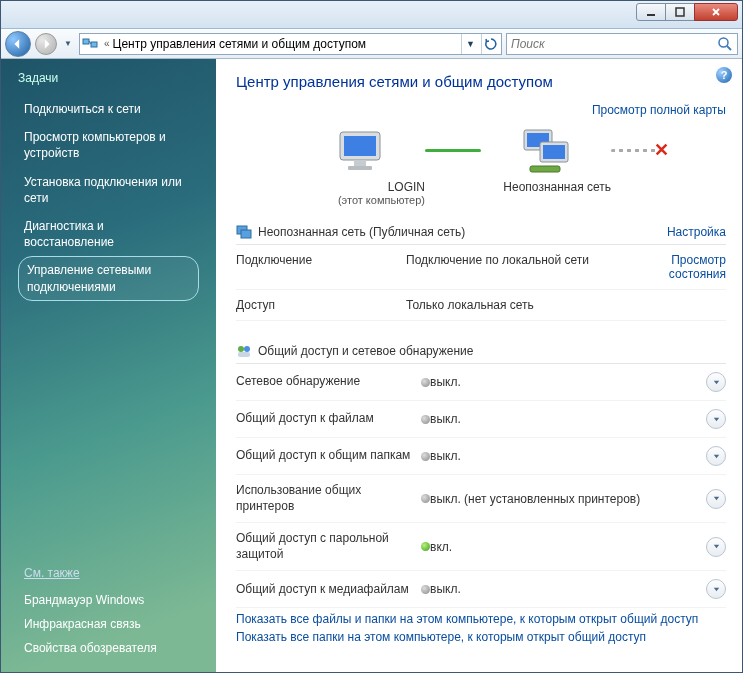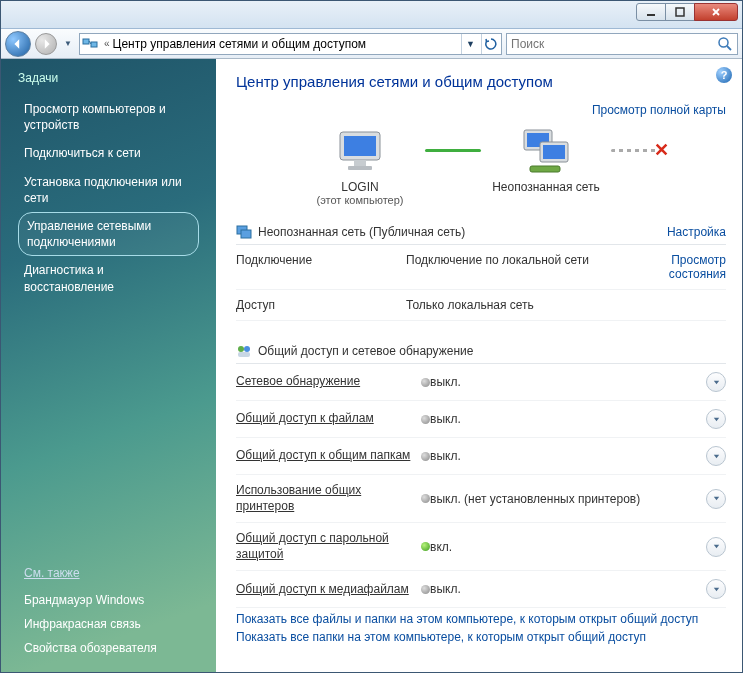--- a/index.html
+++ b/index.html
@@ -21,41 +21,41 @@
 .navbtn-fwd { width:22px; height:22px; background: radial-gradient(circle at 30% 30%, #e8e8e8, #b0b0b0); border-color:#999; }
 .navbtn-back svg, .navbtn-fwd svg { fill:#fff; width:12px; height:12px;}
 .nav-drop { width:14px; height:22px; display:flex; align-items:center; justify-content:center; font-size:8px; color:#3c5b7a;}
 .addrbar { flex:1; height:22px; border:1px solid #91a7bd; background:#fff; display:flex; align-items:center; padding:0 2px; font-size:12px; }
 .addrbar .icon { width:16px; height:16px; margin-right:3px; display:flex; align-items:center; justify-content:center; }
 .addrbar .chev { font-size:10px; color:#555; padding:0 3px; }
 .addr-text { flex:1; white-space:nowrap; overflow:hidden; }
 .addr-right { display:flex; align-items:center; gap:2px;}
 .addr-btn { width:18px; height:20px; border-left:1px solid #c3d1df; display:flex; align-items:center; justify-content:center; font-size:9px; color:#1e3f60;}
 .searchbar { width:232px; height:22px; border:1px solid #91a7bd; background:#fff; display:flex; align-items:center; padding:0 4px; font-size:12px; color:#888; font-style:italic;}
-.searchbar input { border:none; outline:none; flex:1; font-size:12px; color:#555;}
+.searchbar input { border:none; outline:none; flex:1; font-size:12px; font-style:italic; color:#555;}
 .search-icon { width:16px; height:16px; fill:#3c7ab8;}
 
 
 .body { display:flex; height: calc(673px - 28px - 30px - 2px); }
 .sidebar { width:215px; background: linear-gradient(160deg,#1f5468 0%, #2a6c7c 30%, #4b9a8e 60%, #7cb894 90%); color:#fff; padding:12px 17px; position:relative; display:flex; flex-direction:column;}
 .sidebar h3 { font-size:12px; font-weight:normal; color:#cfe; margin-bottom:10px;}
 .sidebar .task { font-size:12px; color:#fff; padding:6px 6px; line-height:1.35; cursor:default; border-radius:14px;}
 .sidebar .task.sel { border:1px solid #a7dce8; background:rgba(255,255,255,0.05); padding:5px 8px;}
 .sidebar .spacer { flex:1; }
 .sidebar .also { font-size:12px; color:#cde; margin:6px 6px 8px;text-decoration:underline;}
 .sidebar .also-link { font-size:12px; color:#fff; padding:5px 6px; cursor:default;}
 
 .main { flex:1; background:#fff; position:relative; overflow:auto; padding: 14px 16px 18px 20px; }
 .helpicon { position:absolute; top:8px; right:10px; width:16px; height:16px; border-radius:50%; background:radial-gradient(circle at 30% 30%,#9fd0ff,#1a64b0); color:#fff; font-size:11px; font-weight:bold; display:flex; align-items:center; justify-content:center; cursor:default;}
 h1.page-title { color:#003399; font-size:15px; font-weight:normal; margin-bottom:10px;}
 .link { color:#0a4ea0; font-size:12px; cursor:default; }
 .rightlink { text-align:right; margin-bottom:4px;}
 
 .netmap { display:flex; align-items:flex-start; justify-content:center; gap:0; margin:6px 0 14px; }
-.node { width:130px; text-align:center; font-size:12px; color:#333;}
+.node { width:130px; text-align:right; font-size:12px; color:#333;}
 .node .gfx { height:52px; display:flex; align-items:flex-end; justify-content:center; margin-bottom:4px;}
 .node .sub { font-size:11px; color:#555;}
 .connline { width:56px; height:52px; display:flex; align-items:center; position:relative;}
 .connline .bar { height:3px; width:100%; background:linear-gradient(90deg,#3fae3f,#3fae3f); border-radius:2px;}
 .connline.broken .bar { background:repeating-linear-gradient(90deg,#aaa,#aaa 4px,transparent 4px,transparent 8px);}
 .connline .x { position:absolute; right:-2px; top:50%; transform:translate(0,-50%); color:#d82b1a; font-weight:bold; font-size:18px; text-shadow:0 0 2px #fff;}
 
 
 .monitor { width:52px; height:48px; }
 .globe { width:44px; height:44px; }
@@ -67,21 +67,21 @@
 
 .kvrow { display:flex; font-size:12px; color:#333; border-bottom:1px solid #f0f2f4; padding:8px 0;}
 .kvrow .k { width:170px; }
 .kvrow .v { flex:1; }
 .kvrow .r { width:80px; text-align:right;}
 
 
 .sharinghdr { display:flex; align-items:center; gap:6px; font-size:12px; color:#333; border-bottom:1px solid #e2e6ea; padding:4px 0; margin-top:18px;}
 .shicon { width:16px; height:16px;}
 .sharerow { display:flex; align-items:center; font-size:12px; color:#333; border-bottom:1px solid #f0f2f4; padding:8px 0;}
-.sharerow .k { width:185px; line-height:1.3;text-decoration:underline;}
+.sharerow .k { width:185px; line-height:1.3;}
 .sharerow .v { flex:1; display:flex; align-items:center; }
 .dot { width:9px; height:9px; border-radius:50%; background:radial-gradient(circle at 35% 35%, #ddd,#888);}
 .dot.on { background:radial-gradient(circle at 35% 35%, #b6f27b,#3b9b1e);}
 .expbtn { width:20px; height:20px; border:1px solid #b9c5d0; border-radius:50%; background:linear-gradient(#fdfdfe,#e8edf2); display:flex; align-items:center; justify-content:center; cursor:default;}
 .expbtn svg { width:9px; height:9px; fill:#4a6b8c;}
 
 .footerlinks { font-size:12px; }
 .footerlinks div { margin:4px 0;}
 </style>
 </head>
@@ -146,25 +146,25 @@
       <svg class="search-icon" viewBox="0 0 16 16">
           <circle cx="6.5" cy="6.5" r="4.5" fill="none" stroke="#3c7ab8" stroke-width="1.5"></circle>
           <path d="M10 10 L14 14" stroke="#3c7ab8" stroke-width="1.8"></path>
         </svg>
     </div>
   </div>
 
   <div class="body">
     <div class="sidebar">
       <h3>Задачи</h3>
+      <div class="task">Подключиться к сети</div>
       <div class="task">Просмотр компьютеров и устройств</div>
-      <div class="task">Подключиться к сети</div>
       <div class="task">Установка подключения или сети</div>
+      <div class="task">Диагностика и восстановление</div>
       <div class="task sel">Управление сетевыми подключениями</div>
-      <div class="task">Диагностика и восстановление</div>
       <div class="spacer"></div>
       <div class="also">См. также</div>
       <div class="also-link">Брандмауэр Windows</div>
       <div class="also-link">Инфракрасная связь</div>
       <div class="also-link">Свойства обозревателя</div>
     </div>
 
     <div class="main">
       <div class="helpicon">?</div>
       <h1 class="page-title">Центр управления сетями и общим доступом</h1>

